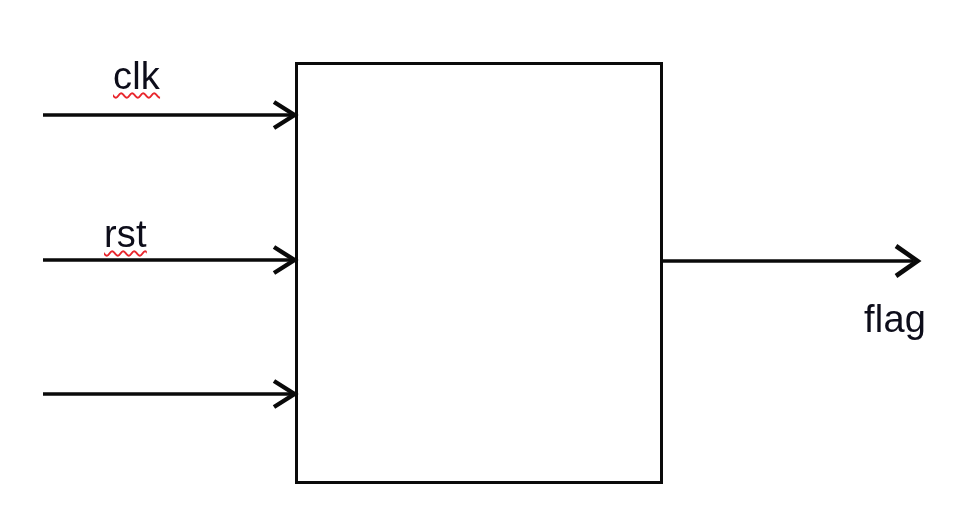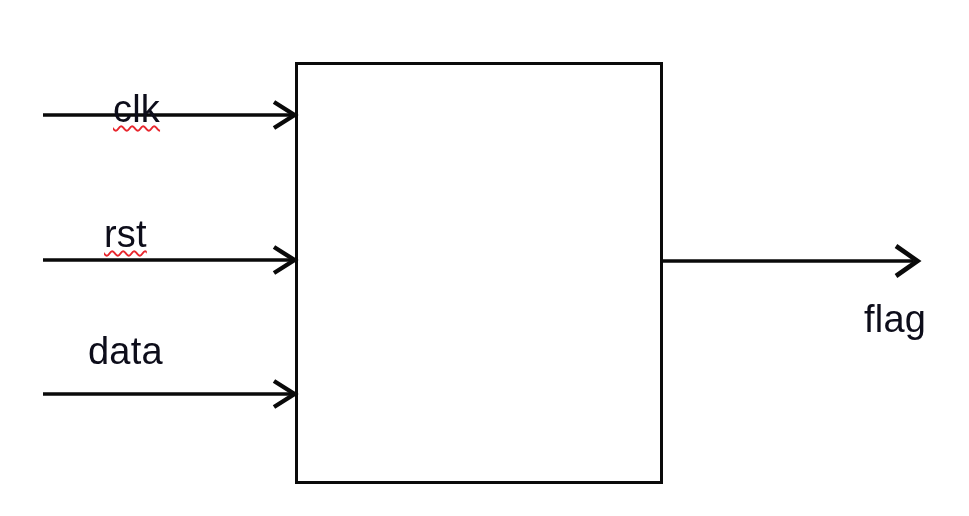--- a/index.html
+++ b/index.html
@@ -36,21 +36,21 @@
     white-space: nowrap;
     letter-spacing: 0.2px;
   }
   .signal-label.misspelled {
     text-decoration: underline;
     text-decoration-color: #e8262d;
     text-decoration-style: wavy;
     text-decoration-thickness: 1.5px;
     text-underline-offset: 3px;
   }
-  #label-clk  { left: 113px; top: 57px; margin-top: 33px; }
+  #label-clk  { left: 113px; top: 57px; }
   #label-rst  { left: 104px; top: 215px; }
   #label-data { left: 88px;  top: 332px; }
   #label-flag { left: 864px; top: 300px; }
 </style>
 </head>
 <body>
 
 <div id="canvas">
 
   <svg id="diagram-svg" viewBox="0 0 969 516" xmlns="http://www.w3.org/2000/svg">
@@ -75,17 +75,16 @@
     <g>
       <line x1="663" y1="261" x2="913" y2="261" stroke="#0a0a0a" stroke-width="3.4" stroke-linecap="butt"></line>
       <polyline points="896,246 917.5,261 896,276" fill="none" stroke="#0a0a0a" stroke-width="4.6" stroke-linecap="butt" stroke-linejoin="miter"></polyline>
     </g>
   </svg>
 
   <div class="signal-label misspelled" id="label-clk">clk</div>
 
   <div class="signal-label misspelled" id="label-rst">rst</div>
 
-  <div class="signal-label" id="label-data">data</div>
 
   <div class="signal-label" id="label-flag">flag</div>
 
 </div>
 
 </body></html>

